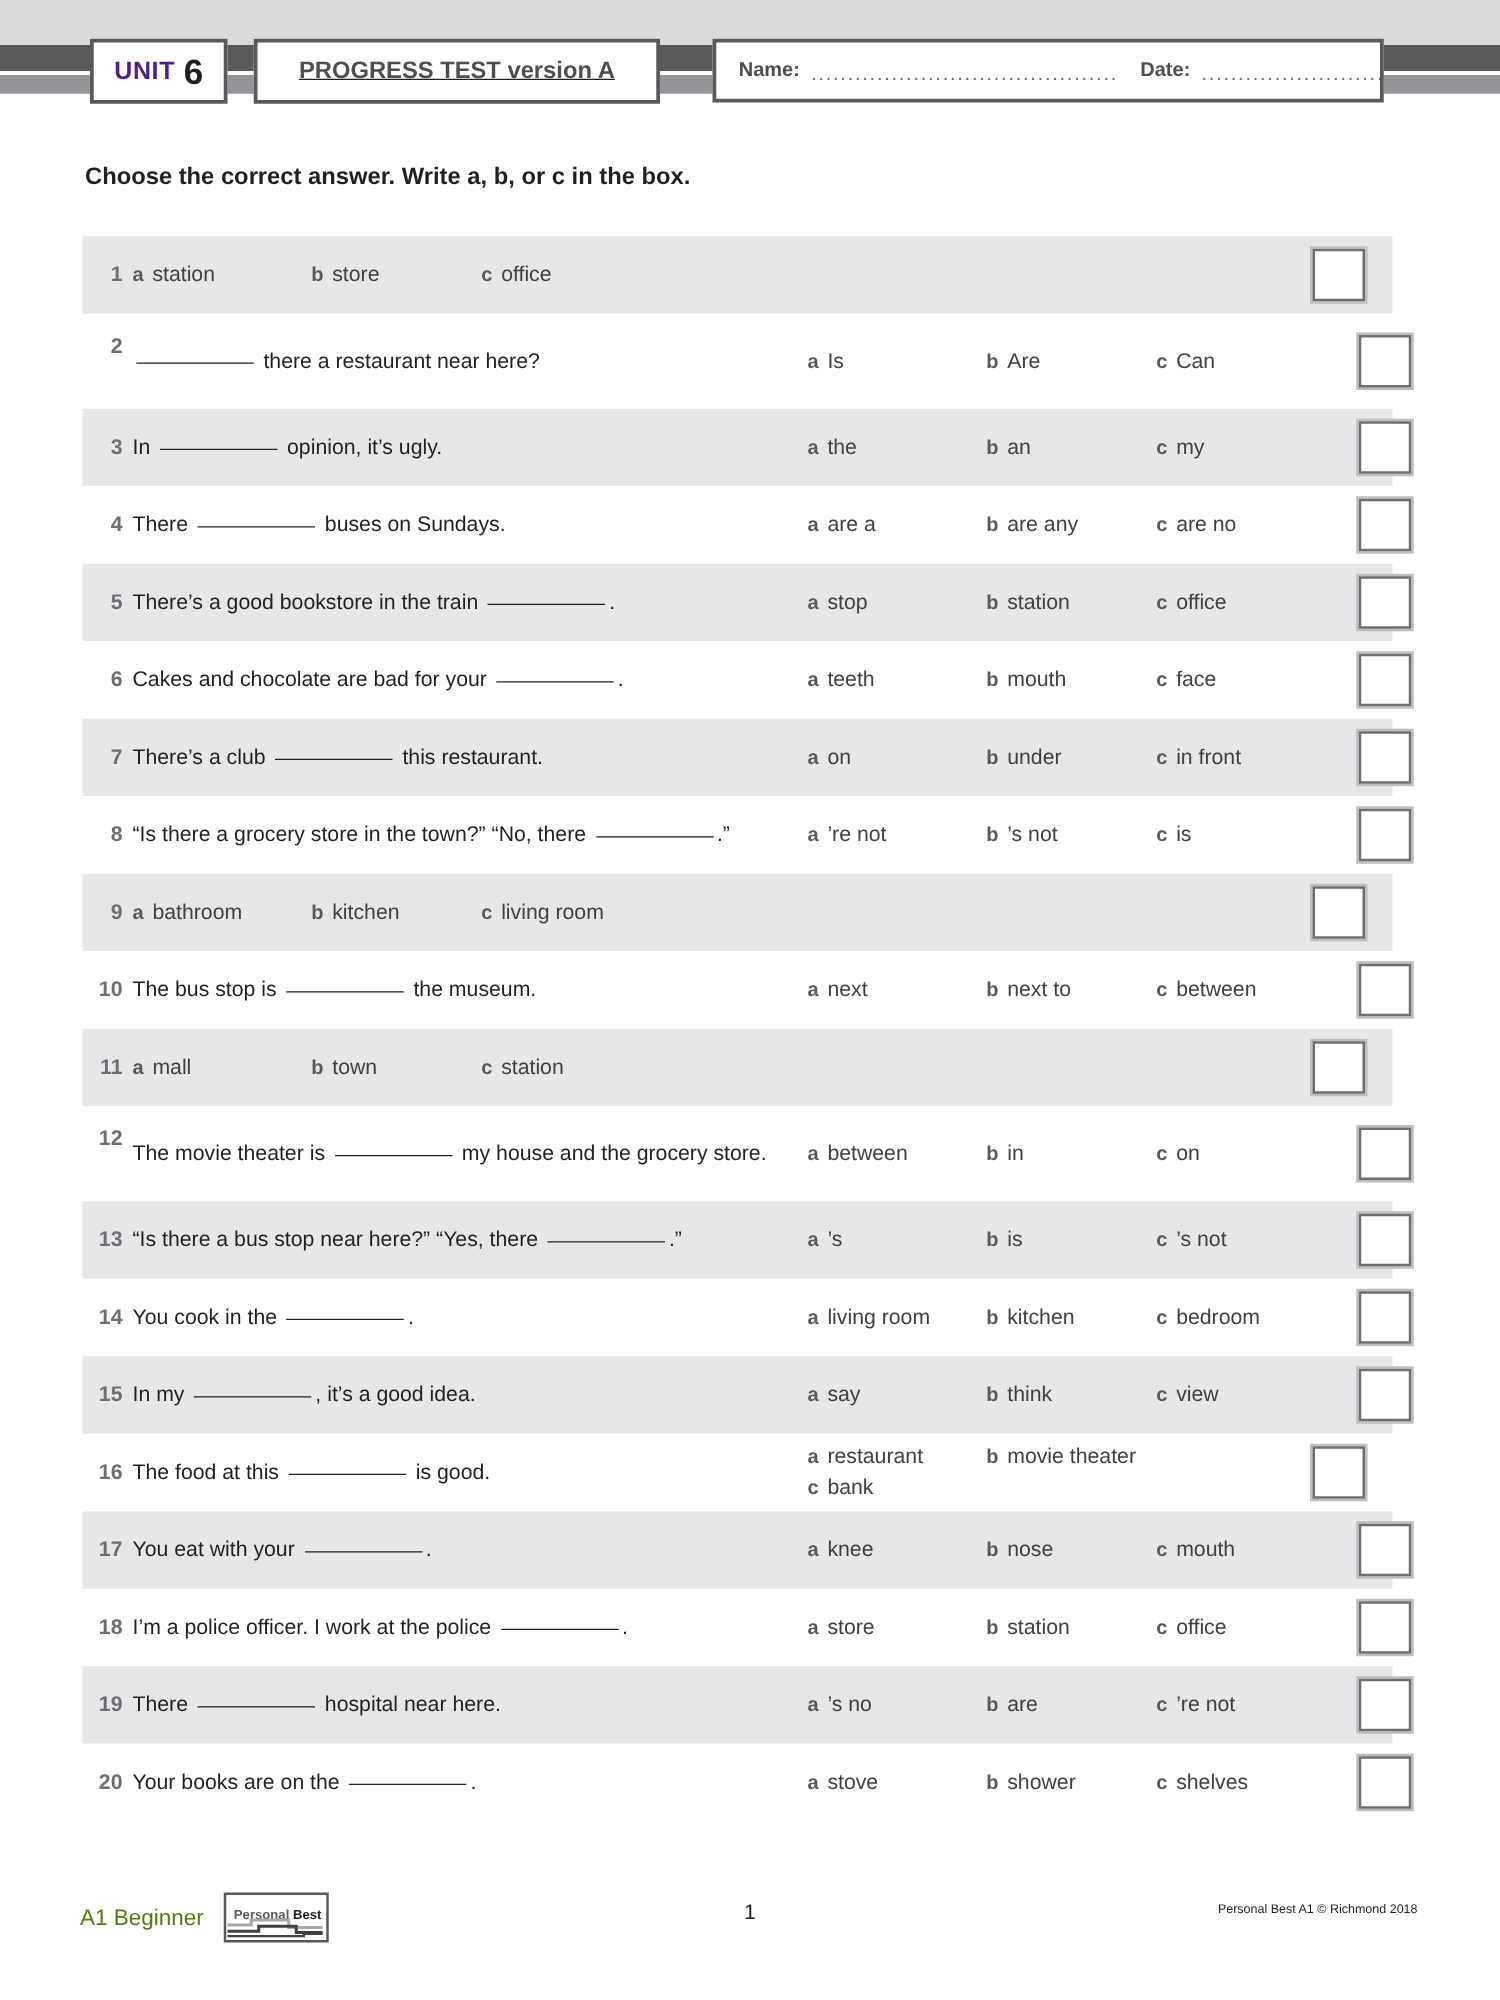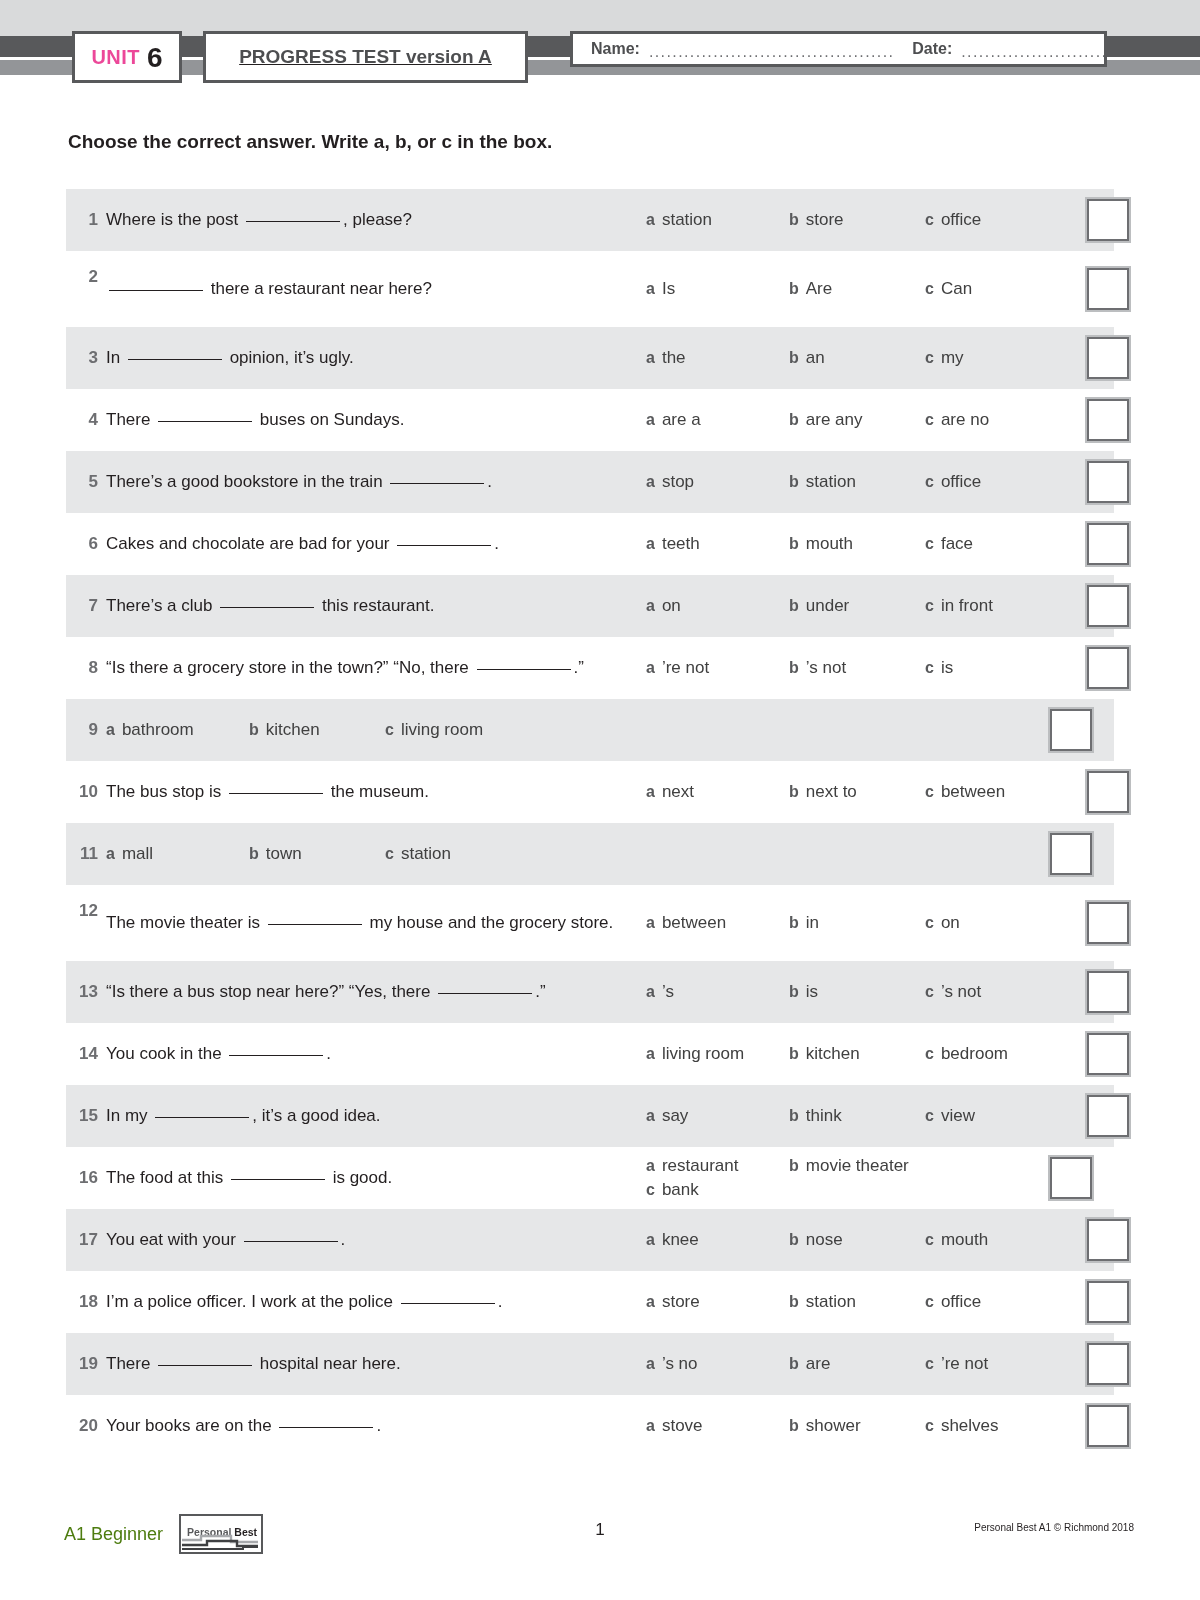--- a/index.html
+++ b/index.html
@@ -58,21 +58,21 @@
   }
   .hdr-unit {
     left: 72px; top: 31px;
     width: 110px; height: 52px;
     justify-content: center;
   }
   .hdr-unit .u-word {
     font-size: 20px;
     font-weight: bold;
     letter-spacing: 0.5px;
-    color: #ec4899;
+    color: #4c1d95;
   }
   .hdr-unit .u-num {
     font-size: 28px;
     font-weight: bold;
     color: #231f20;
     margin-left: 7px;
     line-height: 1;
     position: relative;
     top: 1px;
   }
@@ -82,21 +82,21 @@
     justify-content: center;
     text-decoration: underline;
   }
   .hdr-title span {
     font-size: 19px;
     font-weight: bold;
     color: #4d4e50;
   }
   .hdr-namedate {
     left: 570px; top: 31px;
-    width: 537px; height: 36px;
+    width: 537px; height: 51px;
     padding-left: 18px;
   }
   .nd-label {
     font-size: 16px;
     font-weight: bold;
     color: #4d4e50;
   }
   .nd-dots {
     font-size: 16px;
     color: #6d6e71;
@@ -306,23 +306,20 @@
     <span class="nd-label">Date:</span>
     <span class="nd-dots date-dots">.................................</span>
   </div>
 </div>
 
 <div class="instruction">Choose the correct answer. Write a, b, or c in the box.</div>
 
 <div class="qtable" id="qtable">
     <div class="qrow shaded">
       <div class="q-num">1</div>
-      <div class="q-text">
-        <span><span>Where is the post </span><span class="blank"></span><span>, please?</span></span>
-      </div>
       <div class="q-opts">
         <span class="opt opt-a">
           <span class="opt-letter">a</span>
           <span class="opt-word">station</span>
         </span>
         <span class="opt opt-b">
           <span class="opt-letter">b</span>
           <span class="opt-word">store</span>
         </span>
         <span class="opt opt-c">

